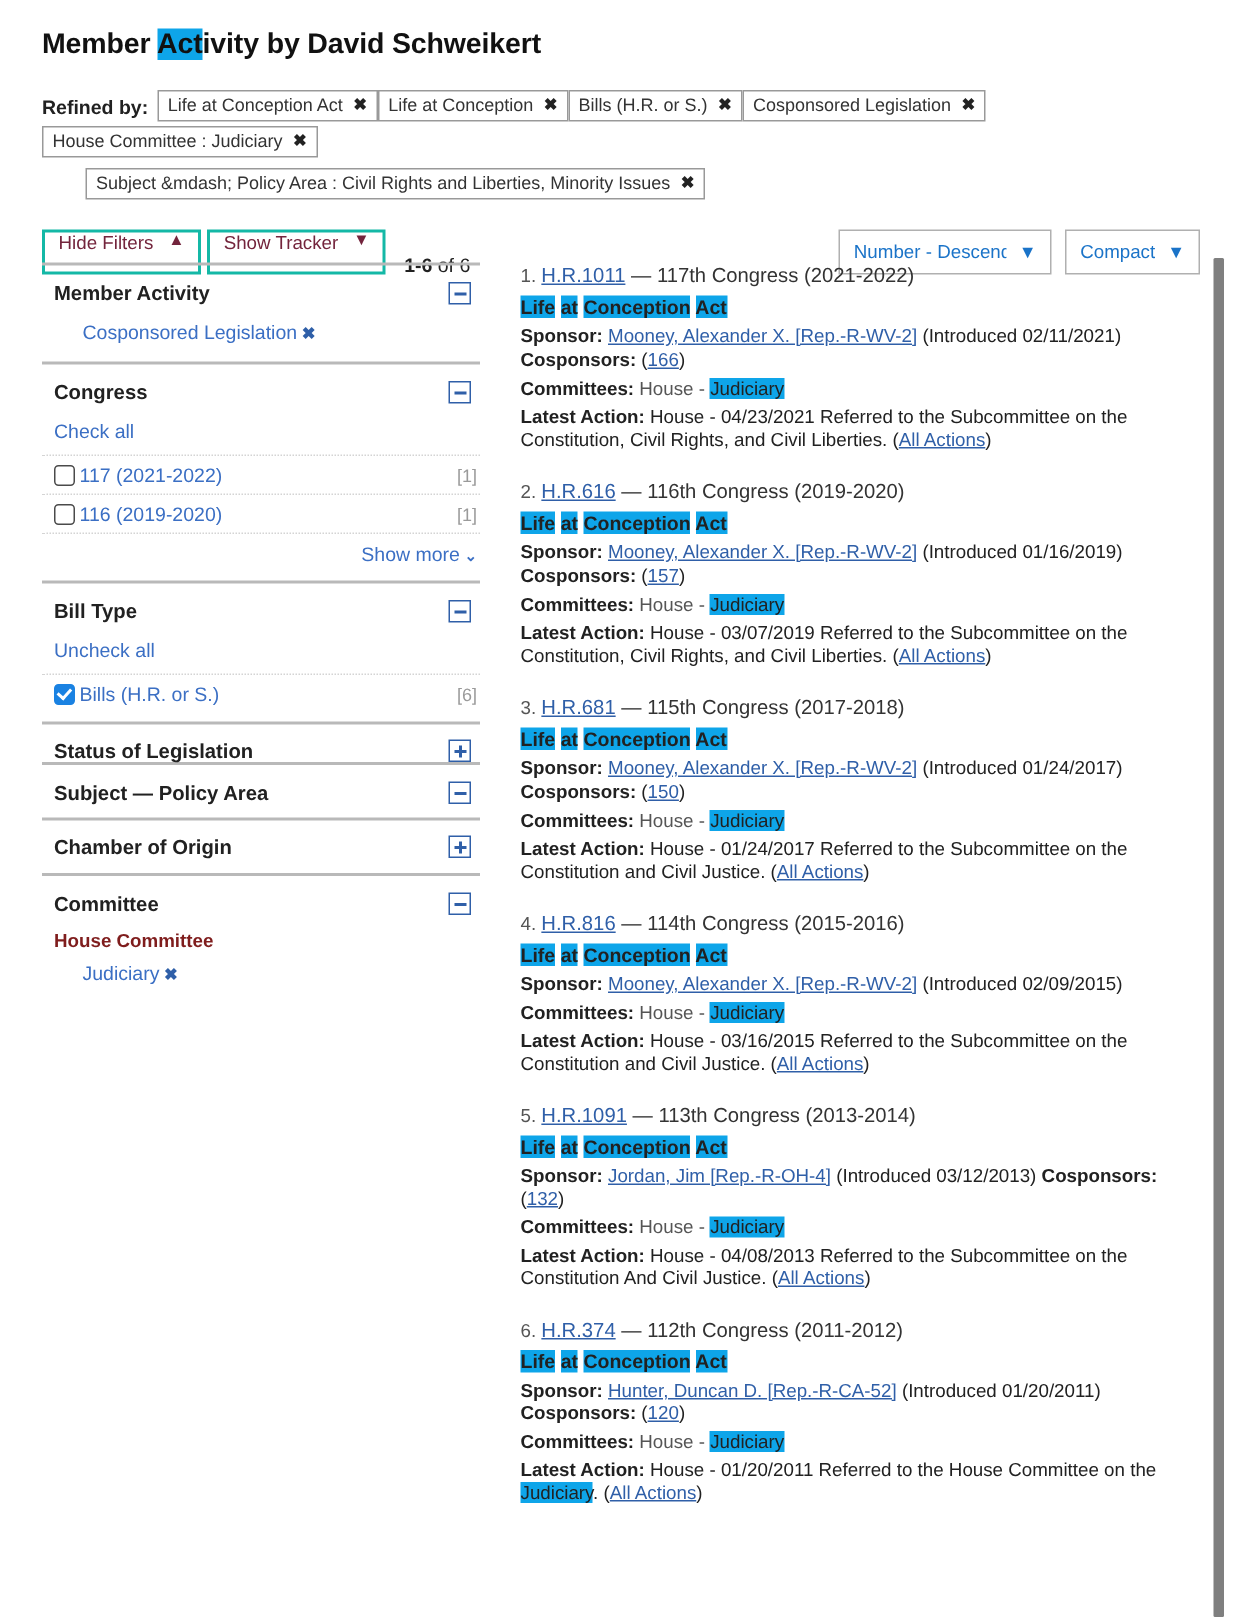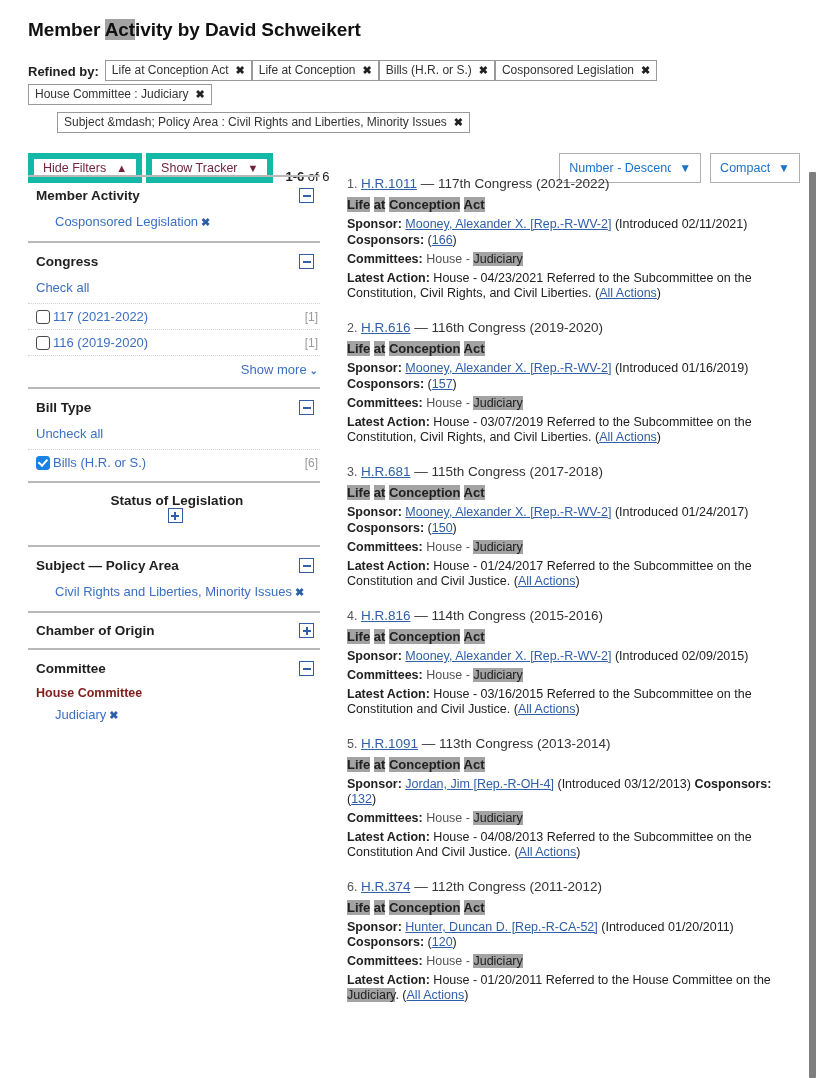--- a/index.html
+++ b/index.html
@@ -18,21 +18,21 @@
   }
 
   
   .page-title {
     font-size: 19px;
     font-weight: bold;
     color: #111111;
     margin: 19px 0 0 28px;
     letter-spacing: -0.1px;
   }
-  .hl { background: #a3a3a3; }
+  .hl { background: #0ea5e9; }
 
   
   .refined-wrap {
     margin: 19px 0 0 28px;
     width: 772px;
   }
   .refined-row {
     display: flex;
     flex-wrap: wrap;
     align-items: flex-start;
@@ -70,28 +70,28 @@
   
   .controls {
     margin: 17px 0 0 28px;
     width: 772px;
     display: flex;
     align-items: center;
     height: 30px;
     position: relative;
   }
   .btn-purple {
-    border: 6px solid #14b8a6;
+    border: 2px solid #14b8a6;
     background: #ffffff;
     color: #73243c;
     font-size: 12.5px;
     height: 30px;
     padding: 0 9px;
     display: inline-flex;
-    align-items: center;
+    align-items: flex-start;
     box-sizing: border-box;
     margin-right: 4px;
     cursor: pointer;
   }
   .btn-purple .caret {
     margin-left: 10px;
     font-size: 11px;
     font-weight: bold;
     line-height: 1;
   }
@@ -422,31 +422,30 @@
           <span class="pm-box"></span>
         </div>
         <a class="check-all">Uncheck all</a>
         <div class="opt-row">
           <span class="cbx checked"></span>
           <span class="opt-label">Bills (H.R. or S.)</span>
           <span class="opt-count">[6]</span>
         </div>
       </div>
       <div class="facet">
-        <div class="facet-head" style="padding-top: 10px; padding-bottom: 22px; flex-direction: column;">
+        <div class="facet-head" style="padding-top: 10px; padding-bottom: 0;">
           <span class="facet-title">Status of Legislation</span>
           <span class="pm-box plus"></span>
         </div>
       </div>
       <div class="facet">
         <div class="facet-head">
           <span class="facet-title">Subject — Policy Area</span>
           <span class="pm-box"></span>
         </div>
-        <a class="facet-link"><span>Civil Rights and Liberties, Minority Issues</span><span class="xm">✖</span></a>
       </div>
       <div class="facet">
         <div class="facet-head" style="padding-top: 10px; padding-bottom: 10px;">
           <span class="facet-title">Chamber of Origin</span>
           <span class="pm-box plus"></span>
         </div>
       </div>
       <div class="facet">
         <div class="facet-head">
           <span class="facet-title">Committee</span>

